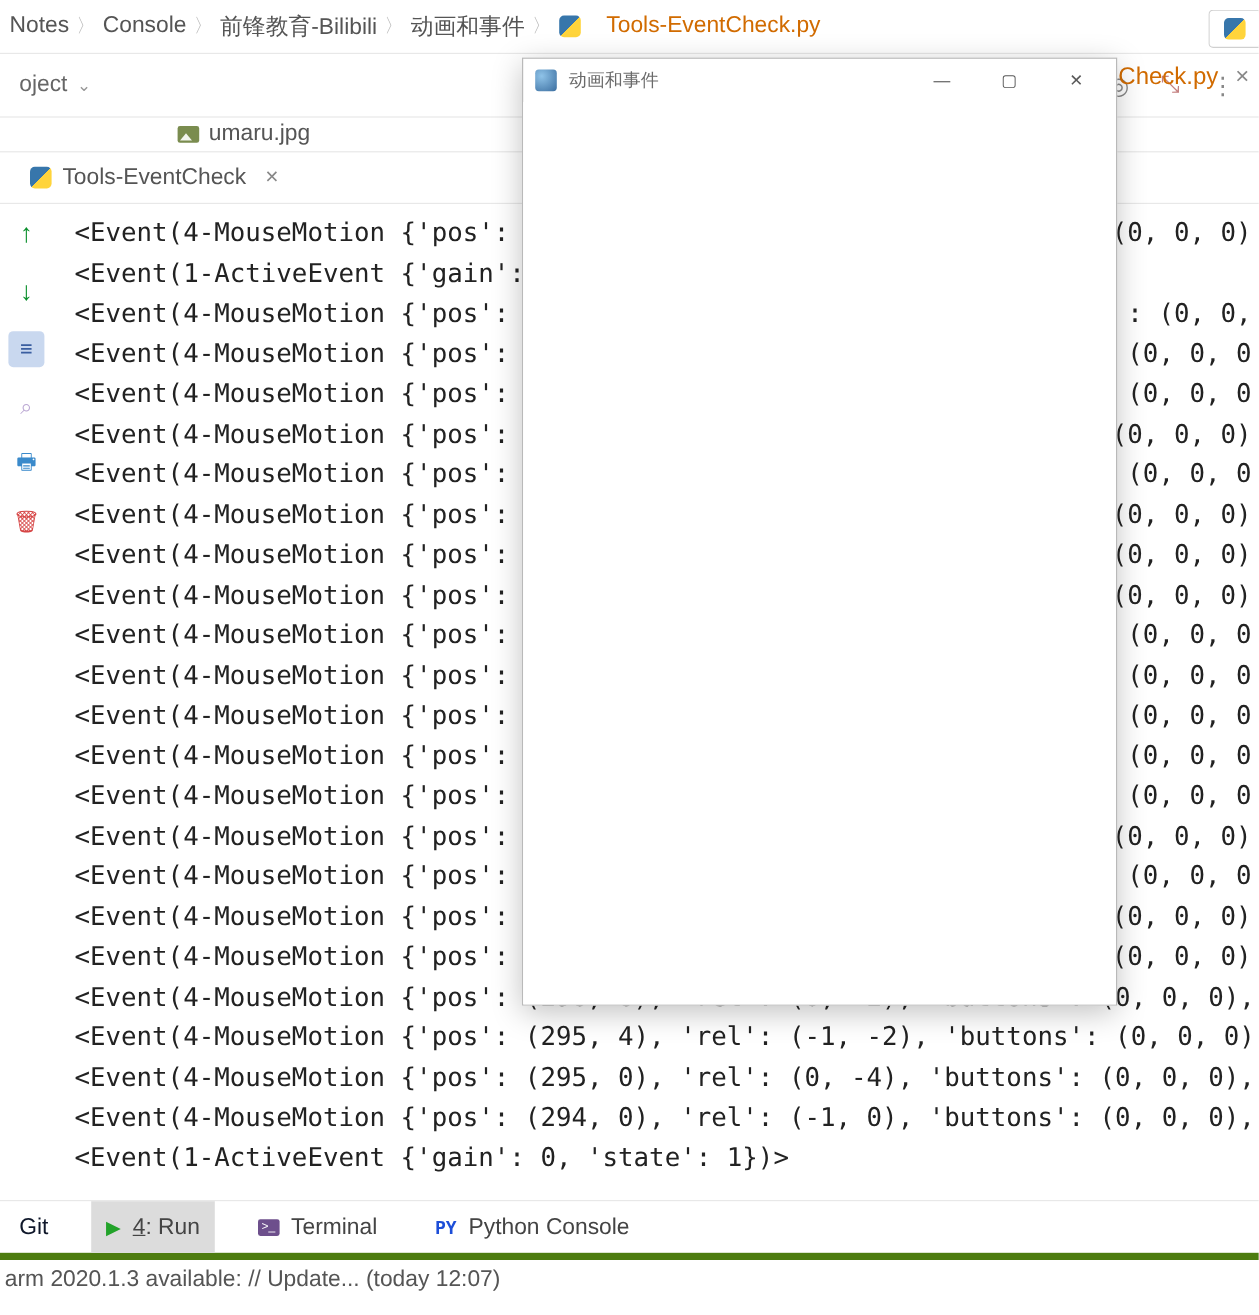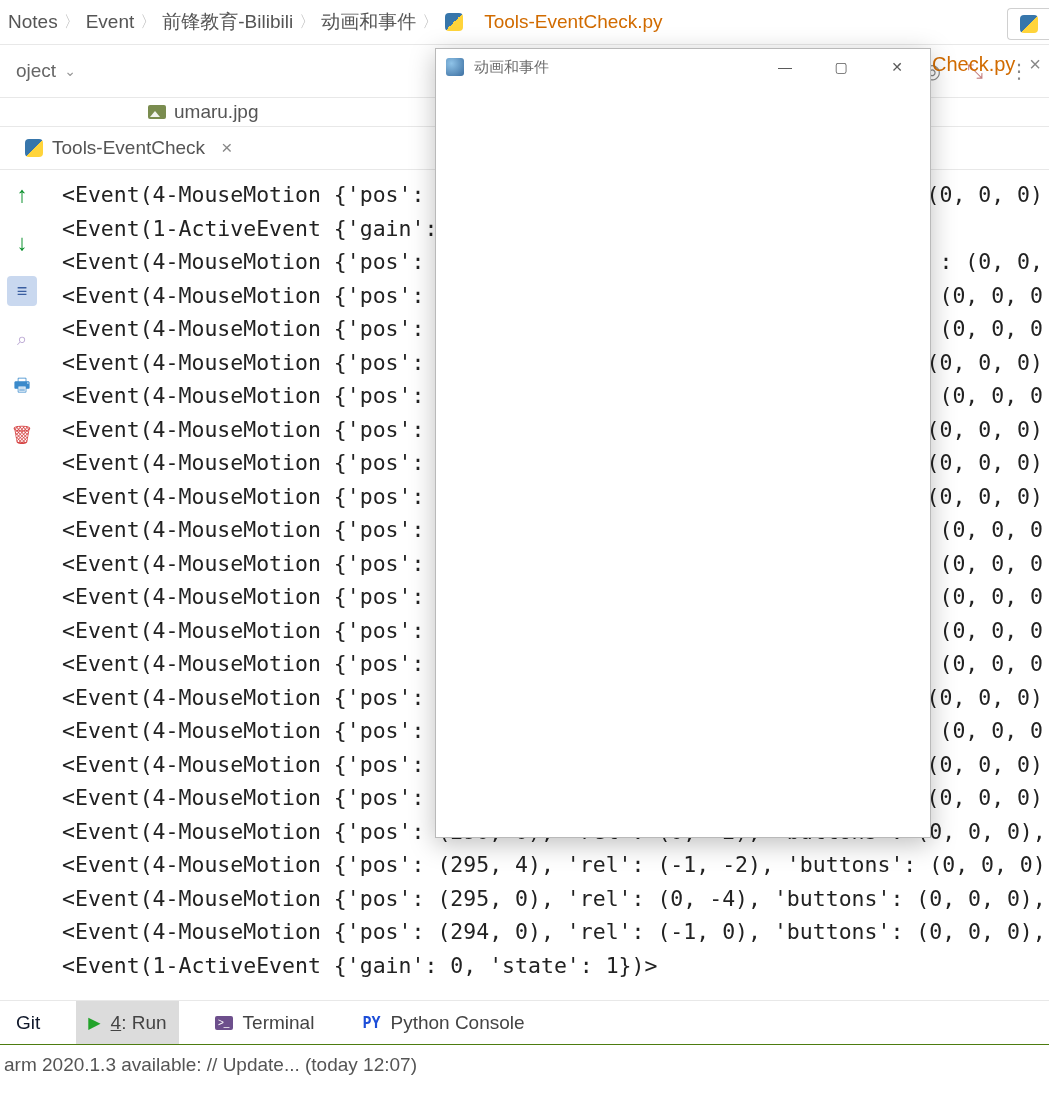--- a/index.html
+++ b/index.html
@@ -180,21 +180,21 @@
     .pc-icon { font-family: monospace; color:#1d4ed8; font-weight:bold; font-size:15px; }
 
     
     .status-line {
       height: 40px;
       display: flex;
       align-items: center;
       padding: 0 4px;
       font-size: 19px;
       color: #555;
-      border-top: 1px solid #4d7c0f;
+      border-top: 6px solid #4d7c0f;
     }
 
     
     .pg-window {
       position: absolute;
       left: 435px;
       top: 48px;
       width: 496px;
       height: 790px;
       background: #fff;
@@ -234,21 +234,21 @@
       background: #fff;
       display:flex;align-items:center;justify-content:center;
     }
   </style>
 </head>
 <body>
 
 <div class="breadcrumbs">
   <span>Notes</span>
   <span class="crumb-sep">〉</span>
-  <span>Event</span>
+  <span>Console</span>
   <span class="crumb-sep">〉</span>
   <span>前锋教育-Bilibili</span>
   <span class="crumb-sep">〉</span>
   <span>动画和事件</span>
   <span class="crumb-sep">〉</span>
   <span class="crumb-active">
     <span class="py-icon"></span>
     <span>Tools-EventCheck.py</span>
   </span>
 </div>

